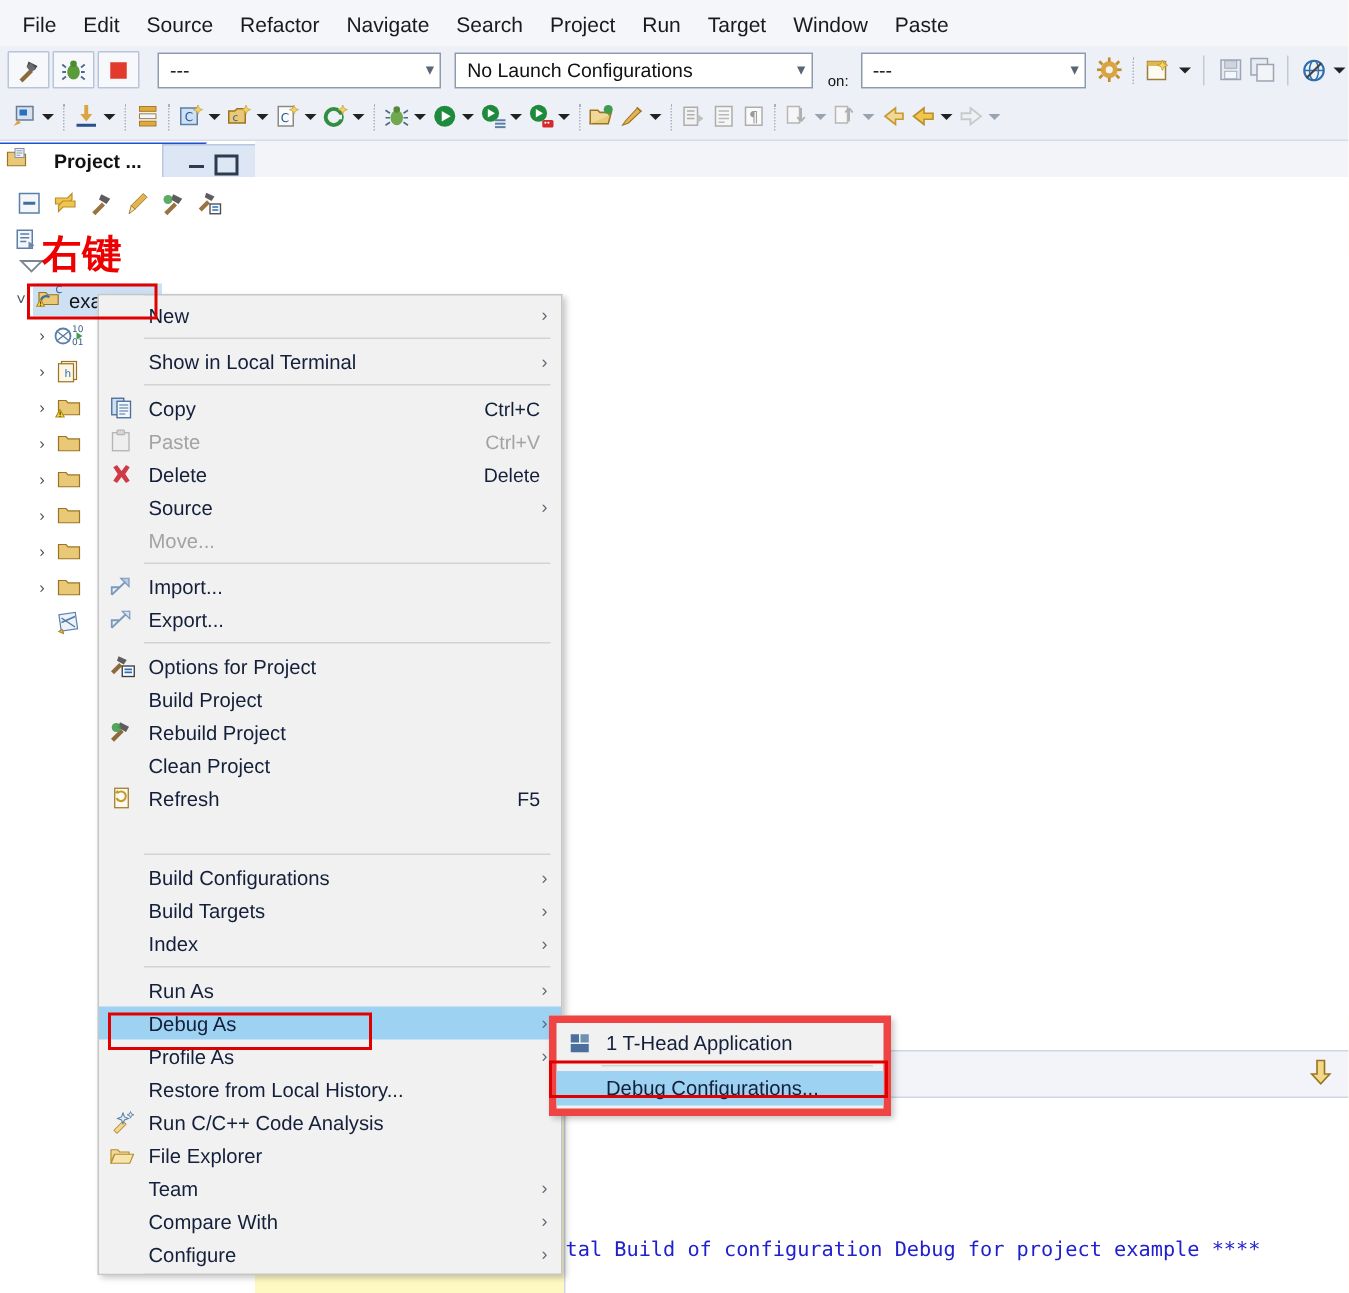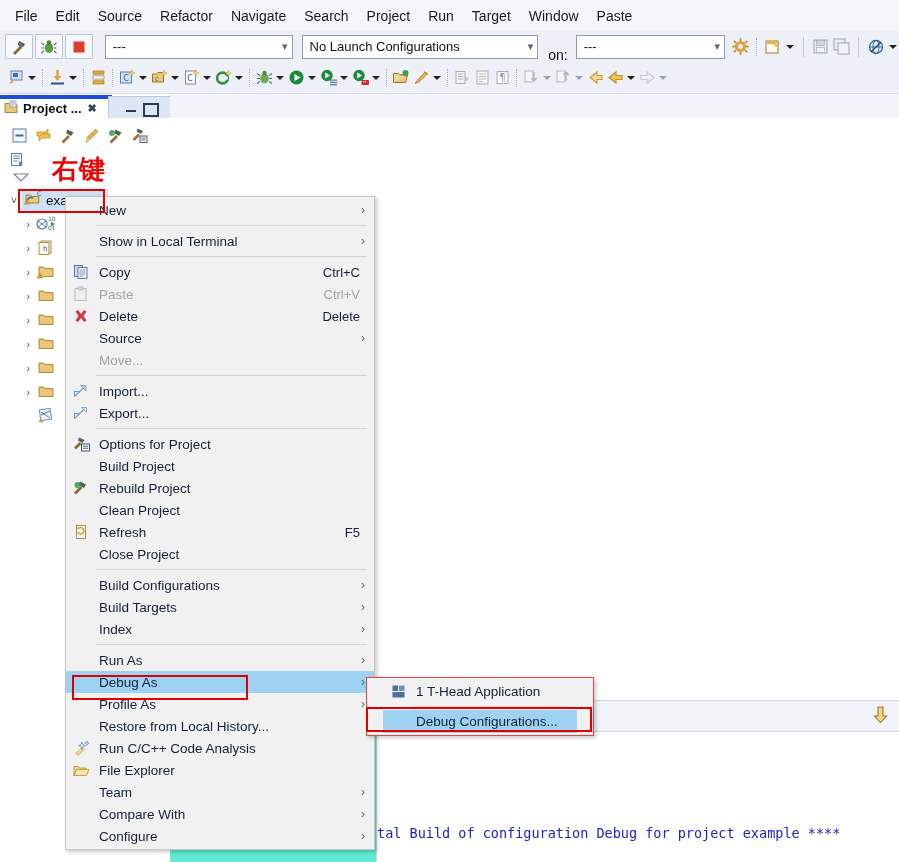--- a/index.html
+++ b/index.html
@@ -5,21 +5,21 @@
   * { box-sizing: border-box; }
   html, body {
     margin: 0; padding: 0;
     width: 899px; height: 862px;
     overflow: hidden;
     font-family: "Liberation Sans", sans-serif;
     font-size: 13px;
     color: #111;
     background: #ffffff;
   }
-  #app { position: relative; width: 899px; height: 862px; background: #5eead4; }
+  #app { position: relative; width: 899px; height: 862px; background: #fef9c3; }
 
   
   .menubar {
     position: absolute; left: 0; top: 0; width: 899px; height: 31px;
     background: #f5f6fa;
     display: flex; align-items: center;
     padding-left: 6px;
   }
   .menubar .mi {
     padding: 3px 9px; font-size: 14px; color: #1a1a1a; white-space: nowrap;
@@ -37,21 +37,21 @@
     display: flex; align-items: center; justify-content: center;
     border-radius: 1px;
   }
   .combo {
     height: 24px; border: 1px solid #8e9aad; background: #fff;
     display: flex; align-items: center; padding: 0 4px 0 7px;
     font-size: 13px; color: #111; position: relative;
   }
   .combo .cval { flex: 1; overflow: hidden; white-space: nowrap; }
   .combo .carat { margin-left: 6px; color: #5a6676; font-size: 11px; }
-  .onlabel { font-size: 14px; color: #111; margin: 16px 6px 0 8px; }
+  .onlabel { font-size: 10px; color: #111; margin: 16px 6px 0 8px; }
   .vsep { width: 1px; height: 18px; border-left: 1px dotted #a9b2c2; margin: 0 4px; }
   .tbsep { width: 1px; height: 20px; background: #c3cad7; margin: 0 5px; }
 
   
   .toolbar2 {
     position: absolute; left: 0; top: 62px; width: 899px; height: 32px;
     background: #eef0f7;
     display: flex; align-items: center; padding-left: 6px;
     border-bottom: 1px solid #d6dbe6;
   }
@@ -67,23 +67,23 @@
   .projpanel {
     position: absolute; left: 0; top: 94px; width: 170px; height: 768px;
     background: #ffffff;
   }
   .viewtab-strip {
     position: absolute; left: 0; top: 94px; width: 170px; height: 24px;
     background: #eef0f7;
   }
   .viewtab {
     position: absolute; left: 0; top: 95px; height: 23px;
-    display: flex; align-items: center; gap: 4px;
+    display: flex; align-items: center; gap: 17px;
     padding: 0 14px 0 4px; background: #ffffff;
-    border-top: 4px solid #1d4ed8; border-right: 1px solid #cfd6e2;
+    border-top: 1px solid #1d4ed8; border-right: 1px solid #cfd6e2;
     font-size: 13px; font-weight: bold; color: #111;
   }
   .viewtab .closex { color: #3a4554; font-size: 11px; margin-left: 2px; }
   .viewbtns {
     position: absolute; left: 108px; top: 96px; width: 62px; height: 22px;
     display: flex; align-items: center; gap: 4px; justify-content: center;
     background: #dce6f4; border-top: 1px solid #b8c8e0; border-left: 1px solid #b8c8e0;
   }
   .minbtn, .maxbtn { width: 14px; height: 14px; position: relative; }
   .minbtn::after { content: ""; position: absolute; left: 2px; bottom: 3px; width: 10px; height: 2px; background: #2d3b4e; }
@@ -142,23 +142,23 @@
     position: absolute; right: 9px; top: 0; height: 22px;
     display: flex; align-items: center; color: #5a6676; font-size: 12px;
   }
   .cmi.disabled .clabel, .cmi.disabled .caccel { color: #a3a3a3; }
   .cmi.hl { background: #9ed2f3; }
   .cmsep { height: 1px; background: #d3d3d3; margin: 4px 7px 4px 30px; }
 
   
   .submenu {
     position: absolute; left: 366px; top: 677px; width: 228px;
-    background: #f1f1f1; border: 1px solid #ef4444;
+    background: #f1f1f1; border: 5px solid #ef4444;
     box-shadow: 2px 2px 4px rgba(0,0,0,0.22);
-    padding: 2px 16px;
+    padding: 2px 0;
   }
   .submenu .cmi { height: 23px; }
   .submenu .cmsep { margin: 3px 7px 3px 30px; }
 
   
   .console-toolbar {
     position: absolute; left: 376px; top: 700px; width: 523px; height: 32px;
     background: #f2f4fa; border-top: 1px solid #cfd6e2; border-bottom: 1px solid #cfd6e2;
     display: flex; align-items: center; justify-content: flex-end; padding-right: 10px;
   }
@@ -779,21 +779,20 @@
           <path d="M5.5 4.5 a3.2 3.2 0 1 1 -0.8 3.5" fill="none" stroke="#c79a2e" stroke-width="1.4"></path>
           <path d="M5.5 2.5 l0.4 2.6 l-2.6 -0.4 z" fill="#c79a2e"></path>
         </svg>
       </span>
       <span class="clabel">Refresh</span>
       <span class="caccel">F5</span>
     </div>
 
     <div class="cmi">
       <span class="cicon"></span>
-      <span class="clabel">Close Project</span>
     </div>
 
     <div class="cmsep"></div>
 
     <div class="cmi">
       <span class="cicon"></span>
       <span class="clabel">Build Configurations</span>
       <span class="carrow">›</span>
     </div>
     <div class="cmi">
@@ -883,18 +882,18 @@
       </span>
       <span class="clabel">1 T-Head Application</span>
     </div>
     <div class="cmsep"></div>
     <div class="cmi hl">
       <span class="cicon"></span>
       <span class="clabel">Debug Configurations...</span>
     </div>
   </div>
 
-  <div class="redtext" style="left:52px; top:152px;">右键</div>
+  <div class="redtext" style="left:28px; top:152px;">右键</div>
   <div class="redbox" style="left:18px; top:189px; width:87px; height:24px;"></div>
   <div class="redbox" style="left:72px; top:675px; width:176px; height:25px;"></div>
   <div class="redbox" style="left:366px; top:707px; width:226px; height:25px;"></div>
 
 </div>
 
 </body></html>

